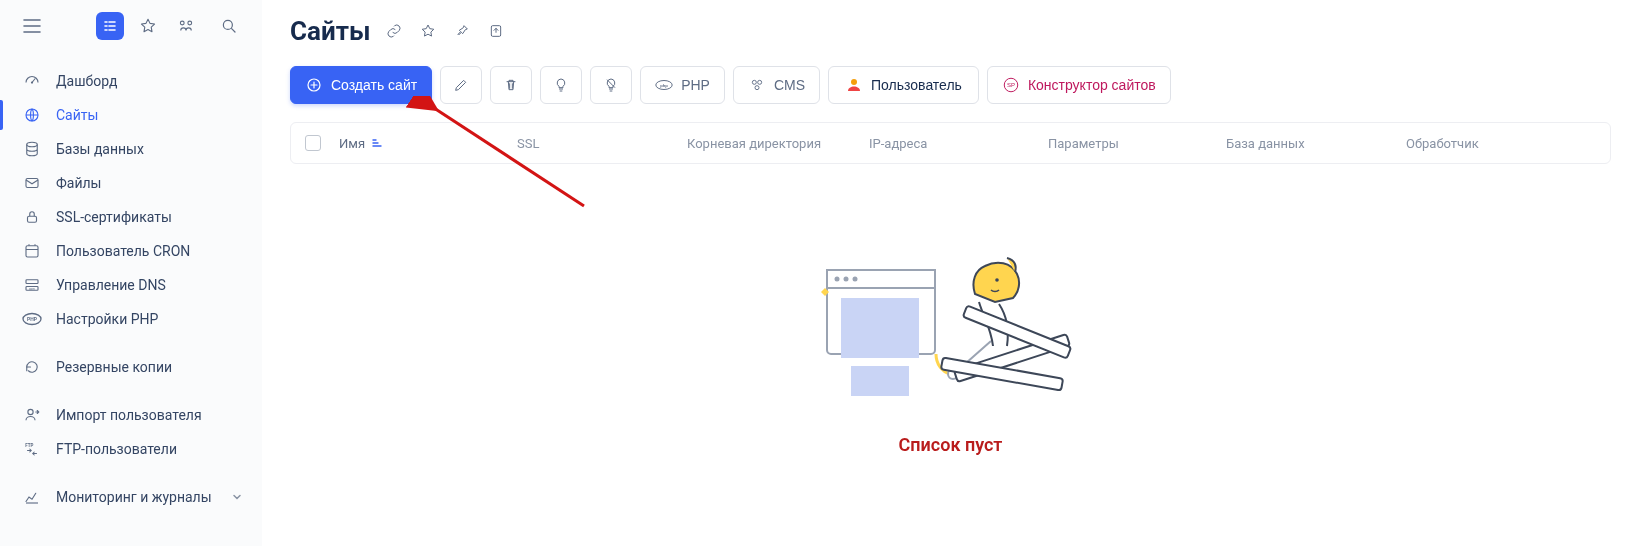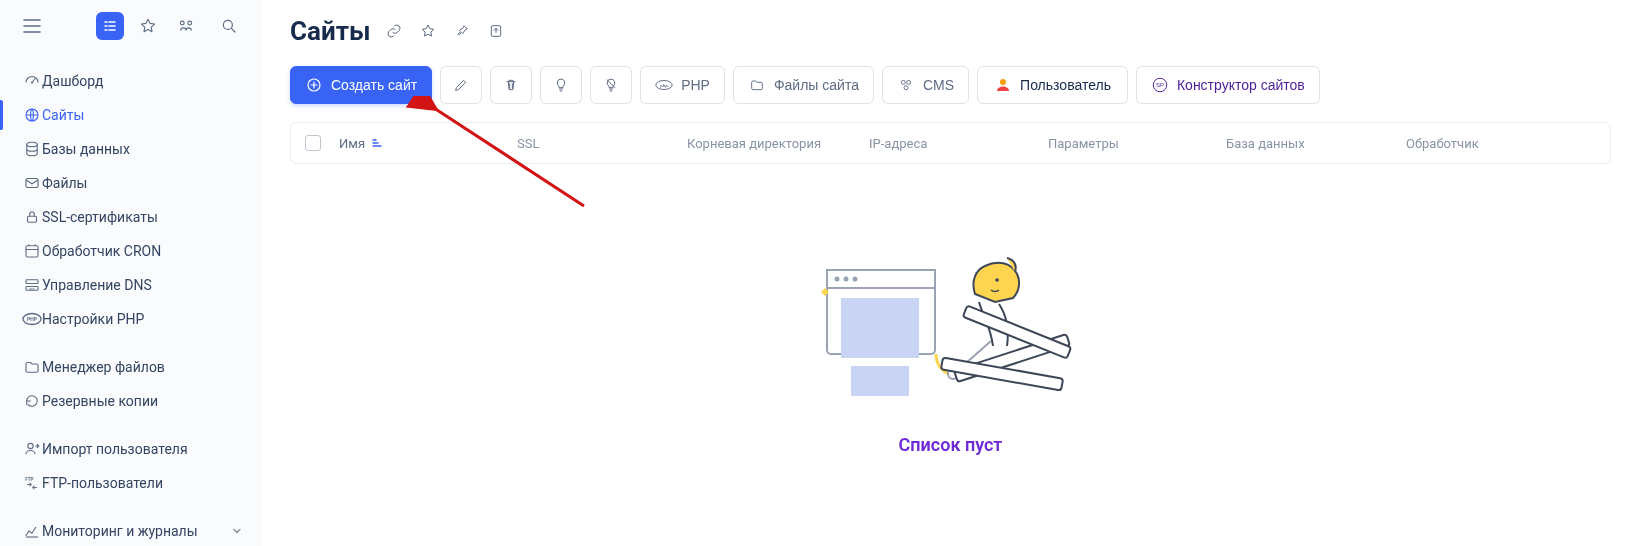--- a/index.html
+++ b/index.html
@@ -5,52 +5,52 @@
 * { margin: 0; padding: 0; box-sizing: border-box; }
 body { font-family: -apple-system, BlinkMacSystemFont, "Segoe UI", Roboto, sans-serif; background: #fff; color: #344563; font-size: 14px; width: 1639px; height: 546px; overflow: hidden; position: relative; }
 .layout { display: flex; height: 100%; }
 .sidebar { width: 262px; background: #fafbfc; border-right: 1px solid #fafbfc; display: flex; flex-direction: column; }
 .sidebar-top { display: flex; align-items: center; padding: 12px 18px 18px 18px; gap: 10px; }
 .burger-btn { width: 28px; height: 28px; display: flex; align-items: center; justify-content: center; color: #5e6c84; cursor: pointer; }
 .ic-blue-box { width: 28px; height: 28px; background: #3863f4; border-radius: 6px; display: flex; align-items: center; justify-content: center; color: #fff; margin-left: 40px; }
 .top-ic { width: 28px; height: 28px; display: flex; align-items: center; justify-content: center; color: #5e6c84; cursor: pointer; }
 .top-ic.search { margin-left: auto; }
 .sidebar-items { display: flex; flex-direction: column; padding-top: 6px; }
-.side-item { display: flex; align-items: center; padding: 7px 18px 7px 22px; color: #344563; cursor: pointer; position: relative; }
+.side-item { display: flex; align-items: center; gap: 14px; padding: 7px 18px 7px 22px; color: #344563; cursor: pointer; position: relative; }
 .side-item.active { color: #3863f4; }
 .side-item.active::before { content: ""; position: absolute; left: 0; top: 2px; bottom: 2px; width: 3px; background: #3863f4; border-radius: 0 2px 2px 0; }
 .side-item.active .side-ic { color: #3863f4; }
 .side-ic { width: 20px; height: 20px; color: #5e6c84; flex-shrink: 0; display: flex; align-items: center; justify-content: center; }
 .side-gap { height: 14px; }
 .side-chevron { margin-left: auto; color: #8993a4; }
 .main { flex: 1; display: flex; flex-direction: column; padding-left: 28px; padding-right: 28px; padding-top: 16px; }
 .page-header { display: flex; align-items: center; gap: 14px; margin-bottom: 20px; }
 .page-title { font-size: 26px; font-weight: 700; color: #172b4d; }
 .header-ic { width: 20px; height: 20px; color: #5e6c84; cursor: pointer; display: flex; align-items: center; justify-content: center; }
 .toolbar { display: flex; gap: 8px; margin-bottom: 18px; flex-wrap: wrap; }
 .btn { display: flex; align-items: center; gap: 8px; padding: 0 14px; height: 38px; border: 1px solid #dfe2e8; background: #fff; border-radius: 6px; color: #5e6c84; cursor: pointer; font-size: 14px; text-align: right; }
 .btn.primary { background: #3863f4; border-color: #3863f4; color: #fff; box-shadow: 0 2px 4px rgba(56,99,244,.25); }
 .btn-ic { width: 18px; height: 18px; display: flex; align-items: center; justify-content: center; }
 .btn.small { padding: 0; width: 42px; justify-content: center; }
 .btn.user { color: #172b4d; padding: 16px 16px; }
 .btn.user .user-ic { color: #f59e0b; }
-.btn.gray-text { color: #4c1d95; }
+.btn.gray-text { color: #be185d; }
 .table-head { display: flex; align-items: center; border: 1px solid #edeef2; border-radius: 6px; height: 42px; padding: 0 14px; color: #8993a4; font-size: 13px; }
 .chk { width: 16px; height: 16px; border: 1.5px solid #c1c7d0; border-radius: 3px; margin-right: 18px; cursor: pointer; }
 .th { display: flex; align-items: center; gap: 6px; }
 .th.name { width: 178px; color: #5e6c84; }
 .th.ssl { width: 170px; }
 .th.root { width: 182px; }
 .th.ip { width: 179px; }
 .th.params { width: 178px; }
 .th.db { width: 180px; }
 .th.handler { flex: 1; }
 .sort-ic { color: #3863f4; }
 .empty { flex: 1; display: flex; flex-direction: column; align-items: center; justify-content: center; }
-.empty-text { margin-top: 18px; font-size: 18px; font-weight: 600; color: #6d28d9; }
+.empty-text { margin-top: 18px; font-size: 18px; font-weight: 600; color: #b91c1c; }
 svg { display: block; }
 .arrow-overlay { position: absolute; left: 384px; top: 96px; width: 220px; height: 120px; pointer-events: none; }
 </style>
 </head>
 <body>
 
 <div class="layout">
   <aside class="sidebar">
     <div class="sidebar-top">
       <div class="burger-btn">
@@ -130,21 +130,21 @@
           </span>
         <span>SSL-сертификаты</span>
       </div>
       <div class="side-item">
         <span class="side-ic">
             <svg width="18" height="18" viewBox="0 0 24 24">
               <rect x="4" y="5" width="16" height="15" rx="2" fill="none" stroke="currentColor" stroke-width="1.5"></rect>
               <path d="M4 10h16M8 5V3M16 5V3" stroke="currentColor" stroke-width="1.5"></path>
             </svg>
           </span>
-        <span>Обработчик CRON</span>
+        <span>Пользователь CRON</span>
       </div>
       <div class="side-item">
         <span class="side-ic">
             <svg width="18" height="18" viewBox="0 0 24 24">
               <rect x="4" y="5" width="16" height="5" rx="1" fill="none" stroke="currentColor" stroke-width="1.5"></rect>
               <rect x="4" y="14" width="16" height="5" rx="1" fill="none" stroke="currentColor" stroke-width="1.5"></rect>
               <text x="12" y="18" text-anchor="middle" font-size="4" fill="currentColor">com</text>
             </svg>
           </span>
         <span>Управление DNS</span>
@@ -152,28 +152,20 @@
       <div class="side-item">
         <span class="side-ic">
             <svg width="20" height="14" viewBox="0 0 20 14">
               <ellipse cx="10" cy="7" rx="9" ry="5.5" fill="none" stroke="currentColor" stroke-width="1.3"></ellipse>
               <text x="10" y="9" text-anchor="middle" font-size="5" font-weight="700" fill="currentColor">PHP</text>
             </svg>
           </span>
         <span>Настройки PHP</span>
       </div>
       <div class="side-gap"></div>
-      <div class="side-item">
-        <span class="side-ic">
-            <svg width="18" height="18" viewBox="0 0 24 24">
-              <path d="M4 8a2 2 0 012-2h4l2 2h6a2 2 0 012 2v7a2 2 0 01-2 2H6a2 2 0 01-2-2V8z" fill="none" stroke="currentColor" stroke-width="1.5"></path>
-            </svg>
-          </span>
-        <span>Менеджер файлов</span>
-      </div>
       <div class="side-item">
         <span class="side-ic">
             <svg width="18" height="18" viewBox="0 0 24 24">
               <path d="M5 12a7 7 0 1 1 2.1 5" fill="none" stroke="currentColor" stroke-width="1.5" stroke-linecap="round"></path>
               <path d="M5 17v-5h5" fill="none" stroke="currentColor" stroke-width="1.5" stroke-linecap="round"></path>
             </svg>
           </span>
         <span>Резервные копии</span>
       </div>
       <div class="side-gap"></div>
@@ -280,28 +272,20 @@
           </span>
         </button>
       <button class="btn">
         <span class="btn-ic">
             <svg width="22" height="14" viewBox="0 0 22 14">
               <ellipse cx="11" cy="7" rx="10" ry="5.5" fill="none" stroke="currentColor" stroke-width="1.2"></ellipse>
               <text x="11" y="9" text-anchor="middle" font-size="5" font-weight="700" fill="currentColor">php</text>
             </svg>
           </span>
         <span>PHP</span>
-      </button>
-      <button class="btn">
-        <span class="btn-ic">
-            <svg width="16" height="16" viewBox="0 0 24 24">
-              <path d="M4 8a2 2 0 012-2h4l2 2h6a2 2 0 012 2v7a2 2 0 01-2 2H6a2 2 0 01-2-2V8z" fill="none" stroke="currentColor" stroke-width="1.4"></path>
-            </svg>
-          </span>
-        <span>Файлы сайта</span>
       </button>
       <button class="btn">
         <span class="btn-ic">
             <svg width="16" height="16" viewBox="0 0 24 24">
               <circle cx="8" cy="8" r="3" fill="none" stroke="currentColor" stroke-width="1.4"></circle>
               <circle cx="16" cy="8" r="3" fill="none" stroke="currentColor" stroke-width="1.4"></circle>
               <circle cx="12" cy="16" r="3" fill="none" stroke="currentColor" stroke-width="1.4"></circle>
             </svg>
           </span>
         <span>CMS</span>

